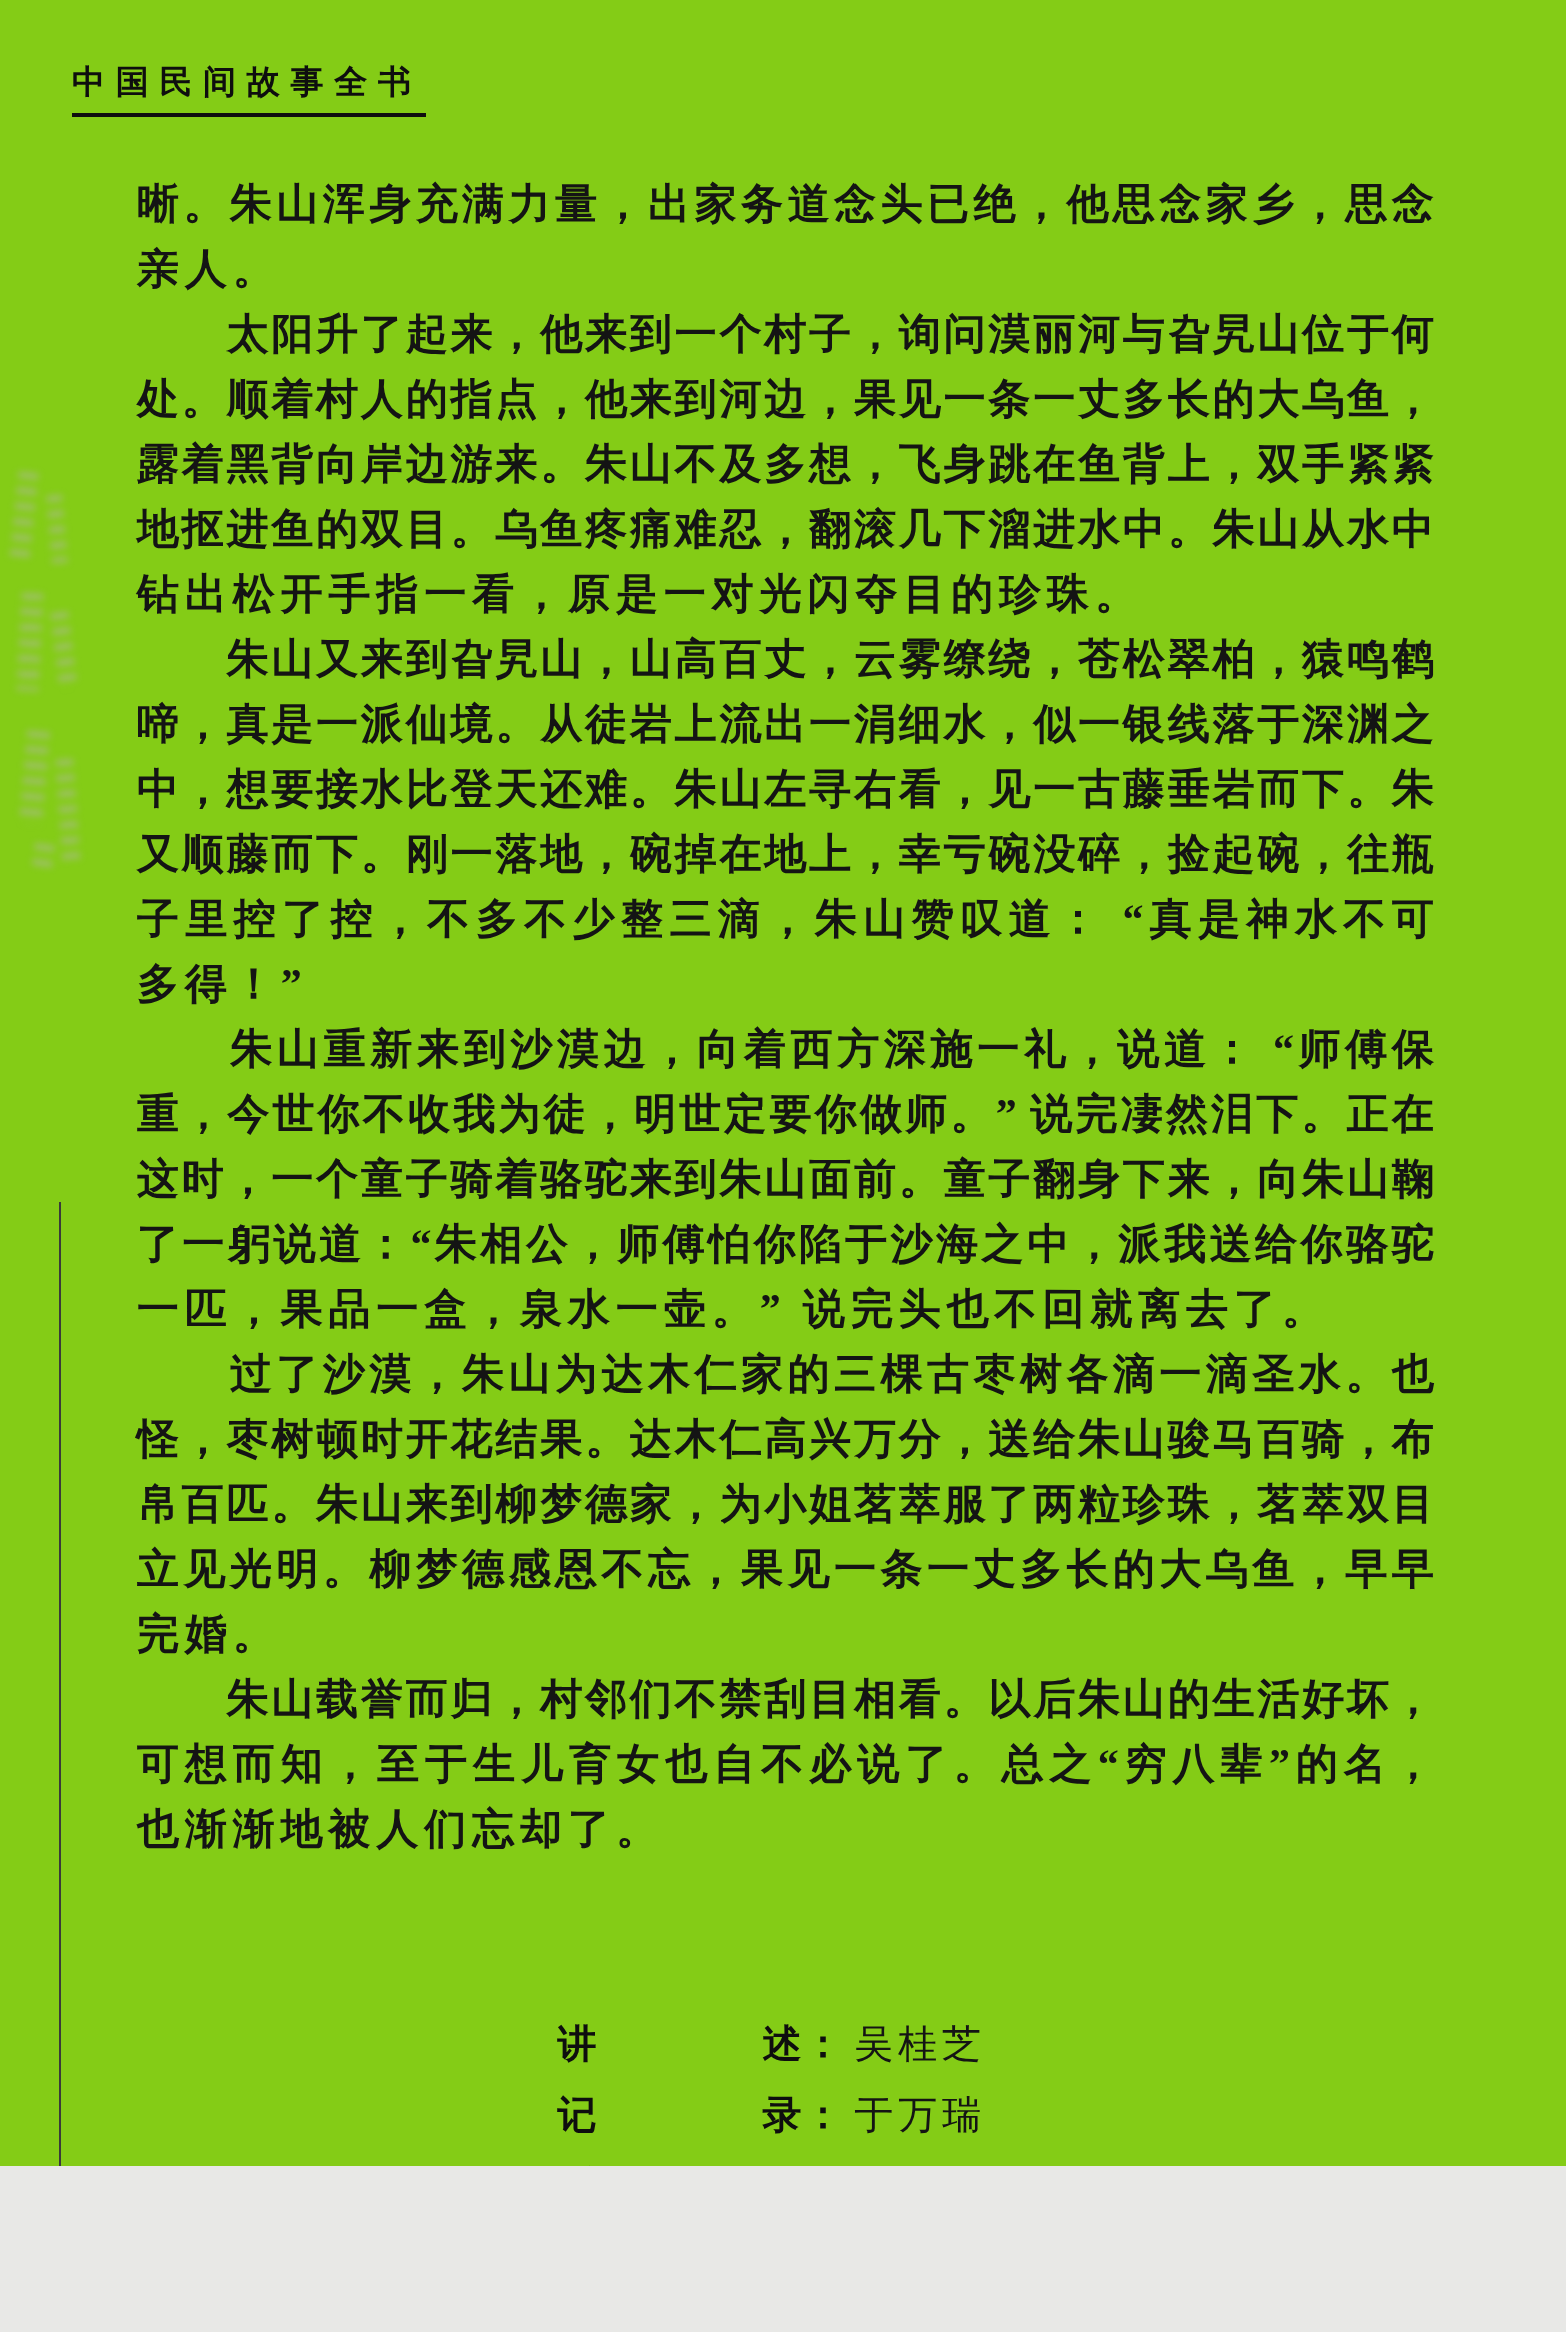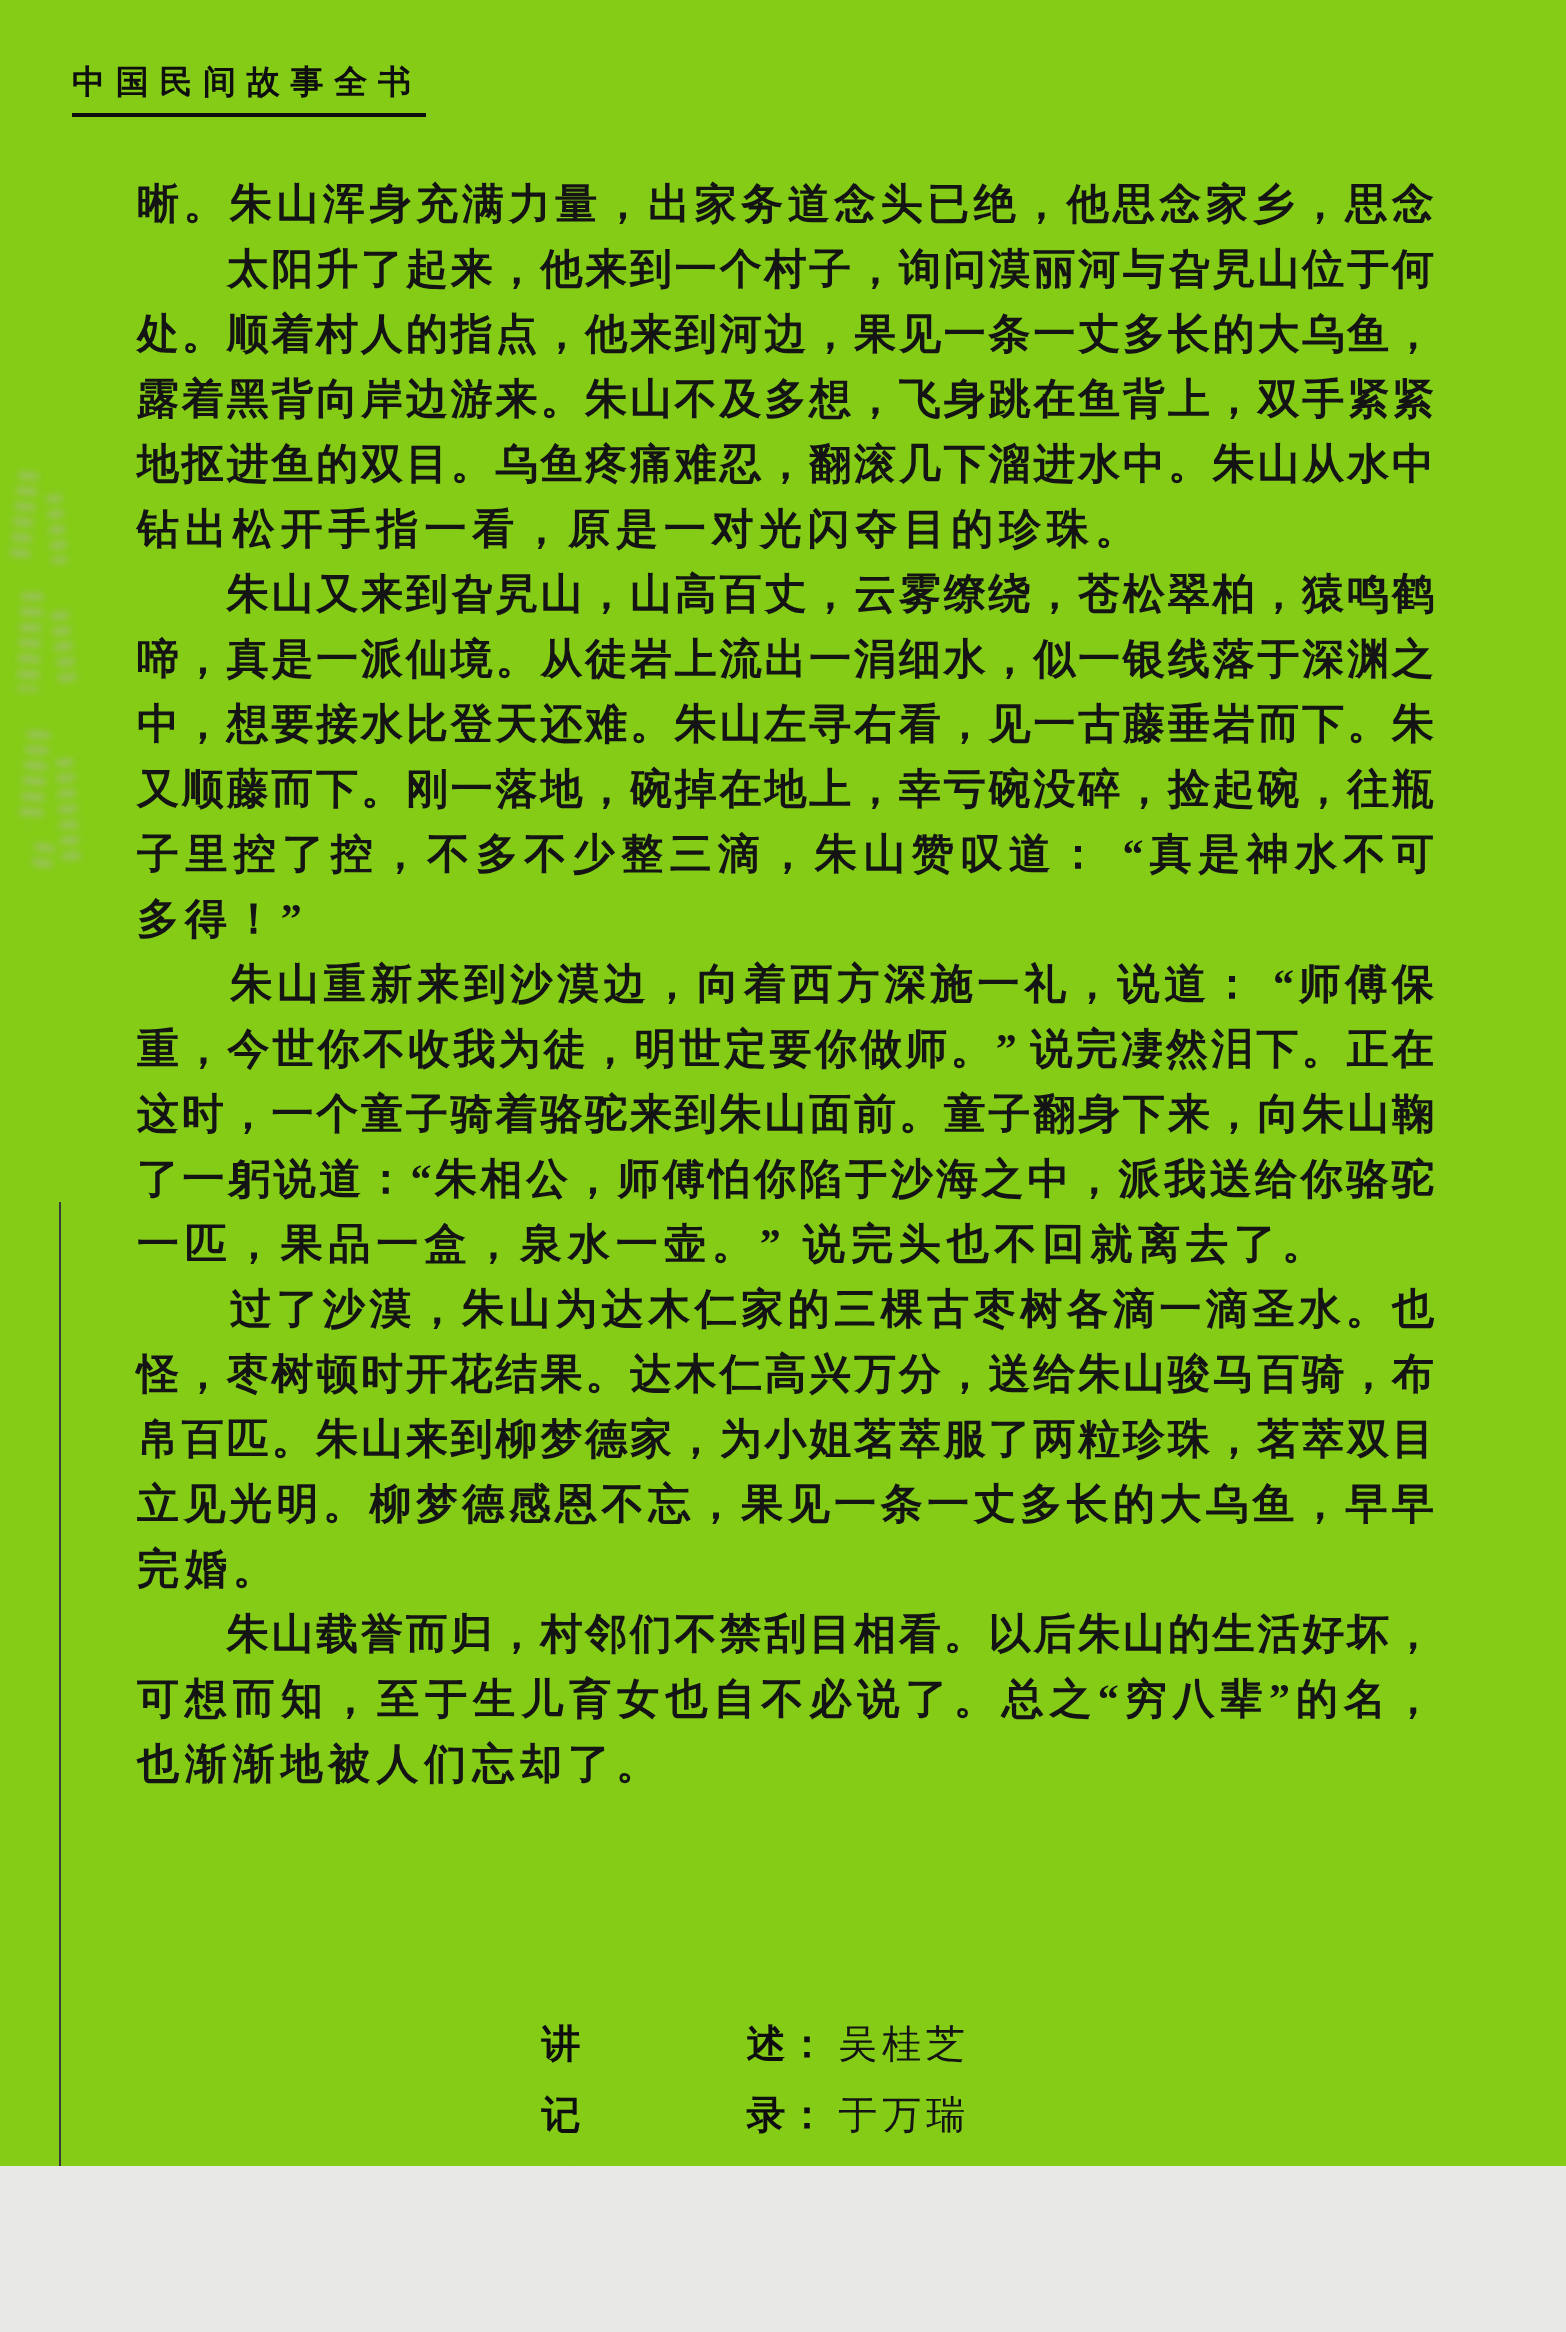--- a/index.html
+++ b/index.html
@@ -47,21 +47,21 @@
   .line.just {
     letter-spacing: 0;
     text-align: justify;
     text-align-last: justify;
     text-justify: inter-character;
   }
 
   
   .attribution {
     position: absolute;
-    left: 483px;
+    left: 499px;
     top: 1937px;
     font-size: 39px;
     color: #141414;
   }
   .attr-line { height: 71px; line-height: 71px; white-space: pre; }
   .attr-label {
     font-family: "Liberation Sans", sans-serif;
     font-weight: 700;
     letter-spacing: 2px;
     color: #0e0e0e;
@@ -117,20 +117,21 @@
 
 <div class="page">
 
   <div class="header">
     <span class="book-title">中国民间故事全书</span>
   </div>
 
   <div class="story">
 
   <div class="line just">晰。朱山浑身充满力量，出家务道念头已绝，他思念家乡，思念</div>
+      <div class="line">亲人。</div>
       <div class="line just">　　太阳升了起来，他来到一个村子，询问漠丽河与旮旯山位于何</div>
       <div class="line just">处。顺着村人的指点，他来到河边，果见一条一丈多长的大乌鱼，</div>
       <div class="line just">露着黑背向岸边游来。朱山不及多想，飞身跳在鱼背上，双手紧紧</div>
       <div class="line just">地抠进鱼的双目。乌鱼疼痛难忍，翻滚几下溜进水中。朱山从水中</div>
       <div class="line">钻出松开手指一看，原是一对光闪夺目的珍珠。</div>
       <div class="line just">　　朱山又来到旮旯山，山高百丈，云雾缭绕，苍松翠柏，猿鸣鹤</div>
       <div class="line just">啼，真是一派仙境。从徒岩上流出一涓细水，似一银线落于深渊之</div>
       <div class="line just">中，想要接水比登天还难。朱山左寻右看，见一古藤垂岩而下。朱</div>
       <div class="line just">又顺藤而下。刚一落地，碗掉在地上，幸亏碗没碎，捡起碗，往瓶</div>
       <div class="line just">子里控了控，不多不少整三滴，朱山赞叹道： “真是神水不可</div>

